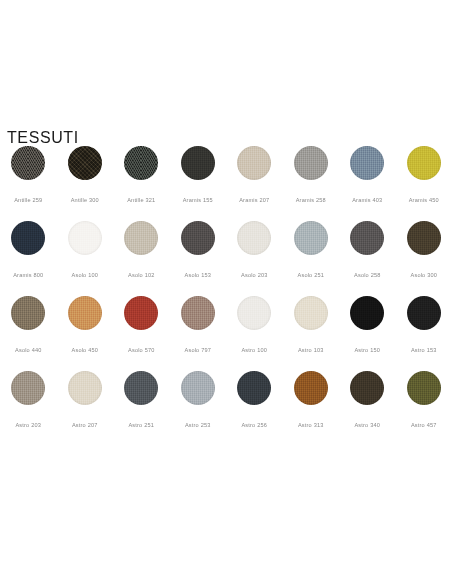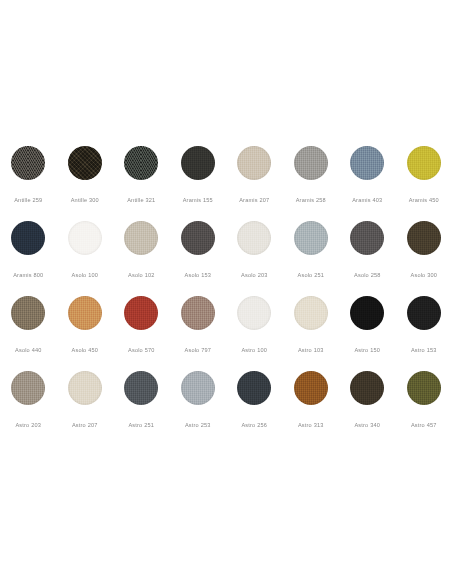--- a/index.html
+++ b/index.html
@@ -103,20 +103,21 @@
     text-align: center;
     line-height: 1.1;
     white-space: nowrap;
   }
 </style>
 </head>
 <body style="background: rgb(255, 255, 255);">
 
 <div class="page">
 
+  <div class="page-title" style="color: rgb(27, 27, 27);">TESSUTI</div>
 
   <div class="swatch-grid">
 
     <div class="swatch-row">
       <div class="swatch-cell">
         <div class="swatch-dot-wrap">
           <div class="swatch-dot speckle" style="background-color: rgb(78, 75, 70);"></div>
         </div>
         <div class="swatch-label" style="color: rgb(138, 138, 138);">Antille 259</div>
       </div>

